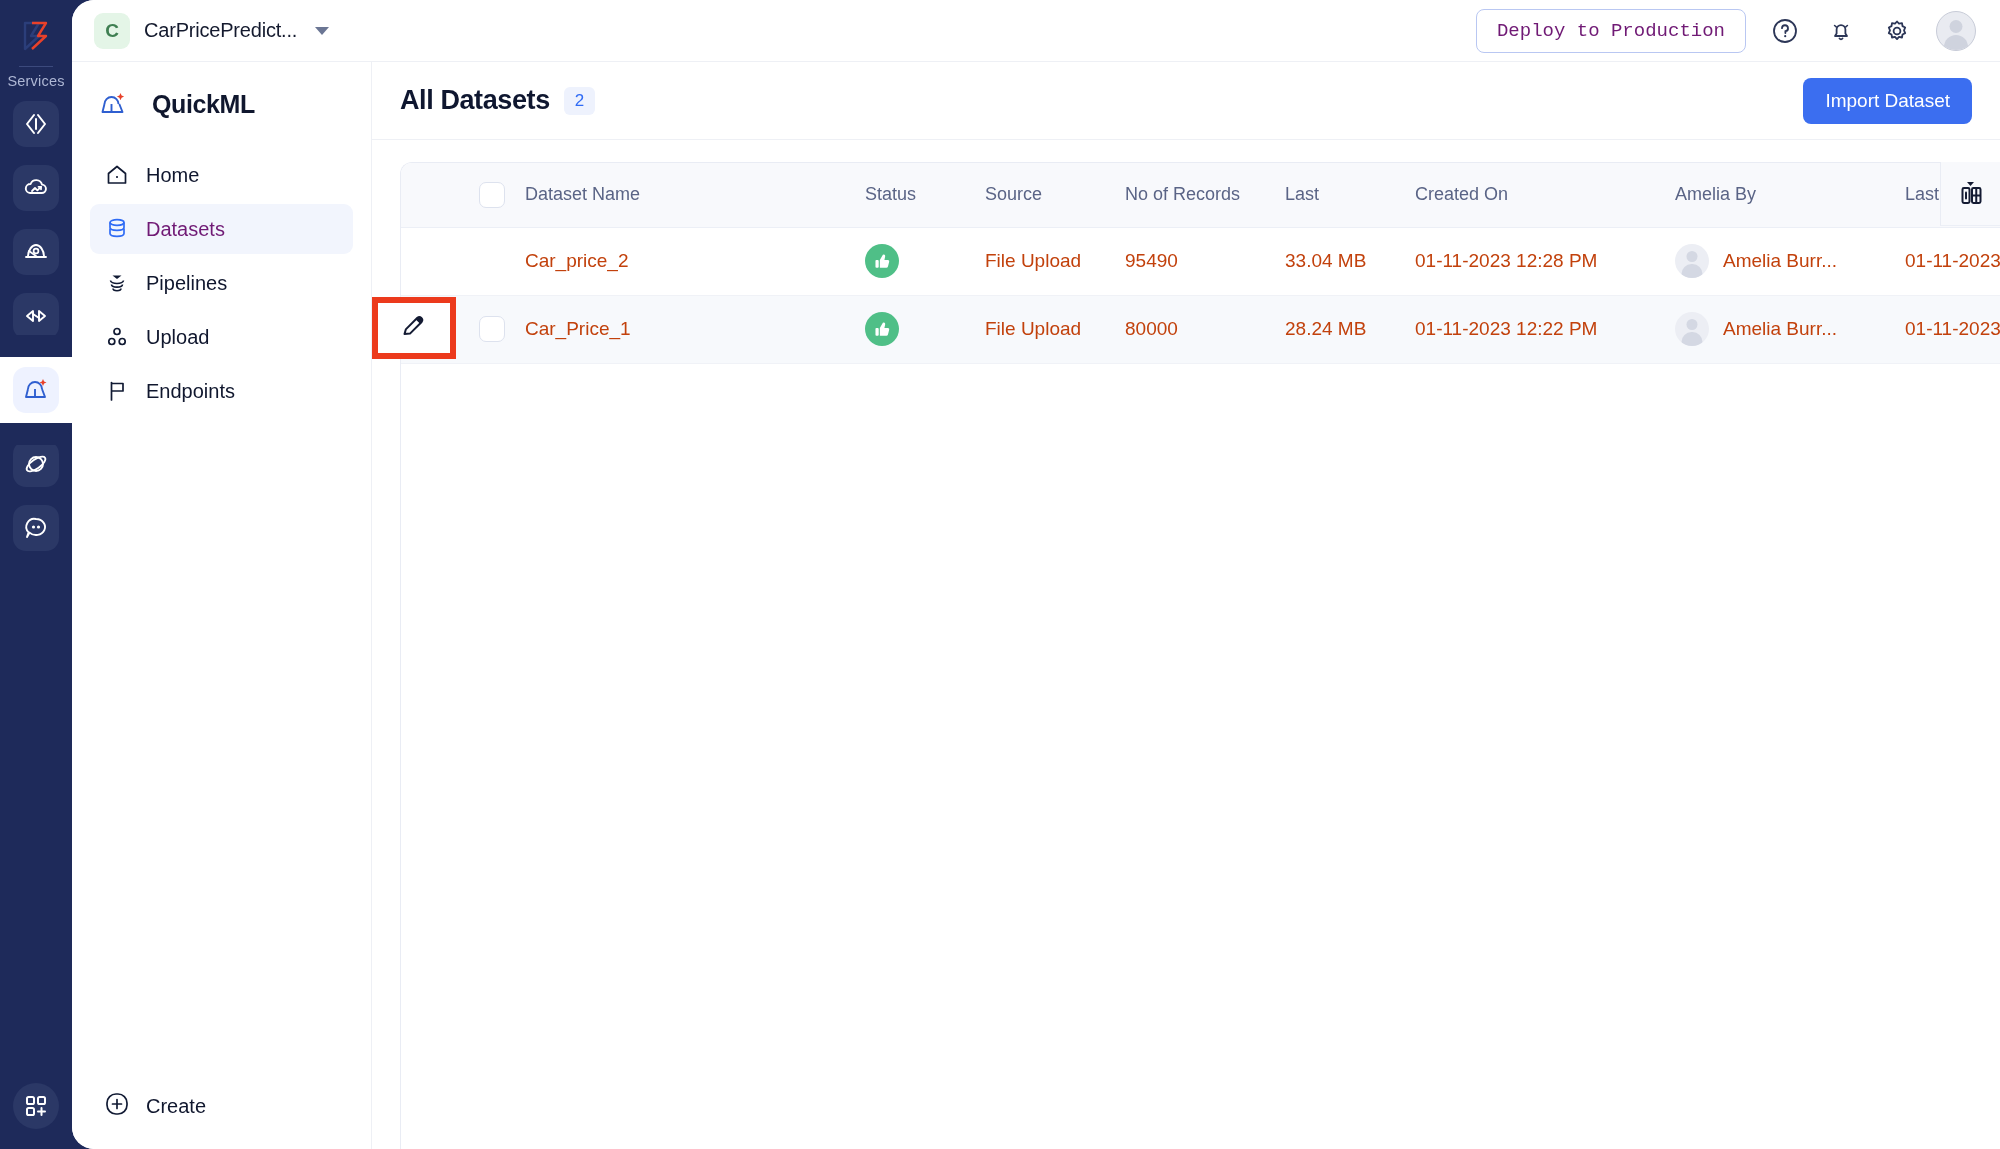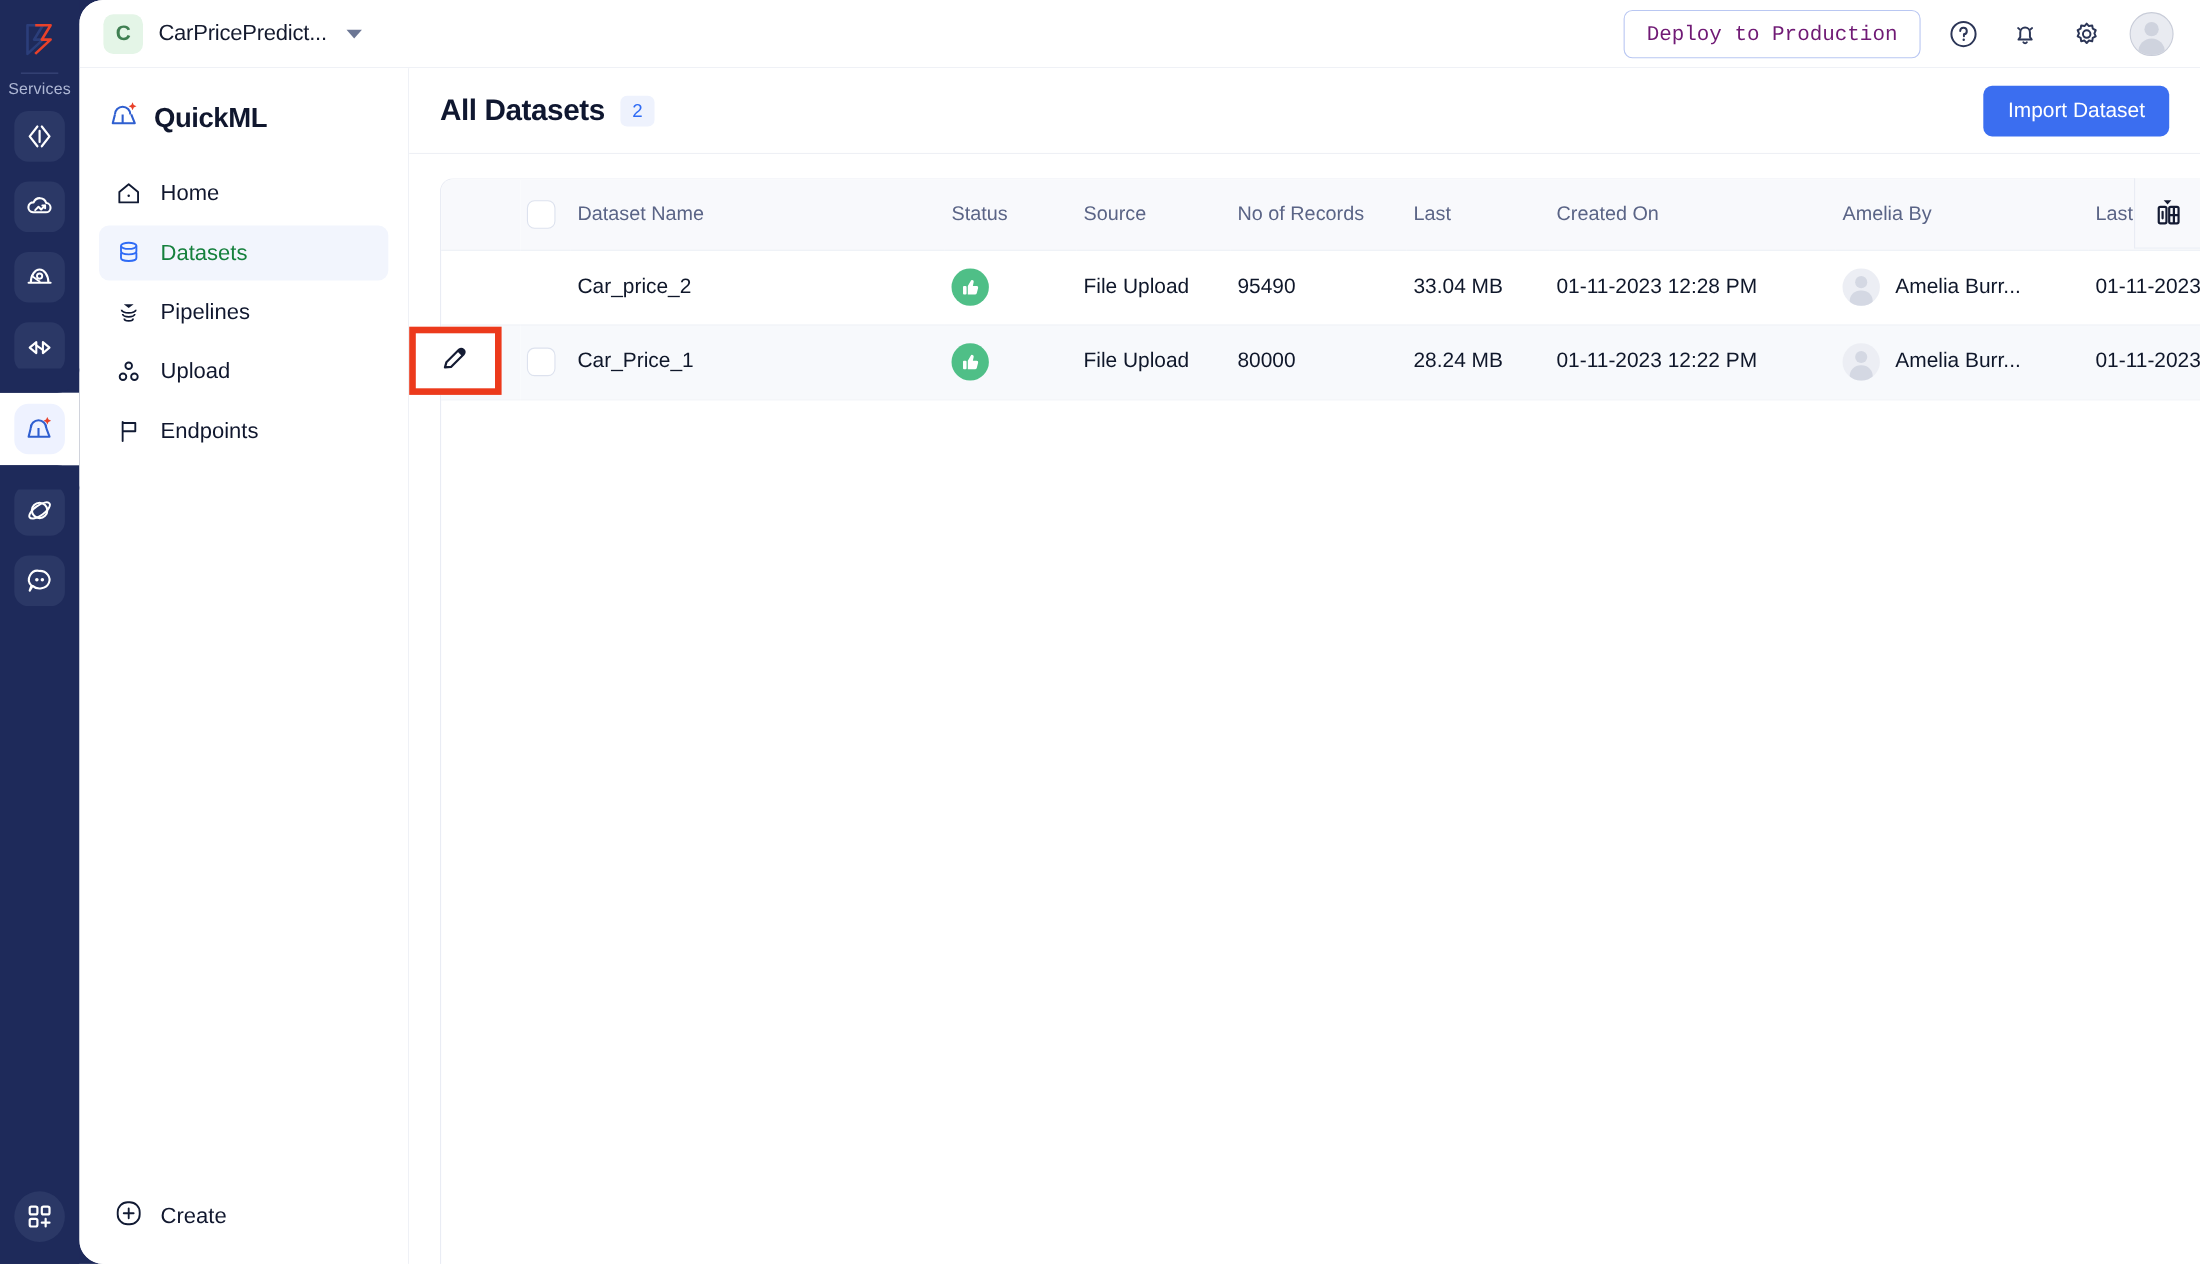--- a/index.html
+++ b/index.html
@@ -88,30 +88,30 @@
   .body { flex: 1; display: flex; min-height: 0; }
 
   
   .nav {
     width: 300px; flex: 0 0 300px;
     border-right: 1px solid #eef0f5;
     background: #fff;
     display: flex; flex-direction: column;
     padding: 22px 18px 18px 18px;
   }
-  .brand { display:flex; align-items:center; gap: 12px; padding: 6px 8px 0 8px; margin-bottom: 26px; }
+  .brand { display:flex; align-items:flex-start; gap: 24px; padding: 6px 8px 0 8px; margin-bottom: 26px; }
   .brand-text { font-size: 25px; font-weight: 700; color: #10172e; letter-spacing:-.4px; }
   .nav-list { display:flex; flex-direction: column; gap: 4px; }
   .nav-item {
     display:flex; align-items:center; gap: 16px;
     height: 50px; padding: 0 14px; border-radius: 9px;
     color: #10172e; font-size: 20px; cursor:pointer;
   }
   .nav-item .nav-ico { width: 26px; display:flex; align-items:center; justify-content:center; }
-  .nav-item.active { background: #f2f5fd; color: #15803d; }
+  .nav-item.active { background: #f2f5fd; color: #701a75; }
   .nav-create { margin-top: auto; display:flex; align-items:center; gap: 16px; padding: 0 14px; height: 50px; color:#10172e; font-size: 20px; cursor:pointer; }
 
   
   .main { flex: 1; background: #fff; min-width: 0; display:flex; flex-direction:column; }
   .main-head {
     height: 78px; flex: 0 0 78px;
     display:flex; align-items:center; padding: 0 28px 0 28px;
     border-bottom: 1px solid #eef0f5;
   }
   .page-title { font-size: 27px; font-weight: 700; color: #0f1730; letter-spacing: -.4px; }
@@ -135,21 +135,21 @@
   }
   table { border-collapse: collapse; width: 1700px; table-layout: fixed; }
   thead th {
     background: #f8f9fc; height: 64px;
     font-size: 18px; font-weight: 400; color: #5a6486;
     text-align: left; padding: 0 6px; white-space: nowrap;
     border-bottom: 1px solid #eceff6;
     margin-left: 16px;
   }
   tbody td {
-    height: 68px; font-size: 19px; color: #0f172a;
+    height: 68px; font-size: 19px; color: #c2410c;
     padding: 0 6px; white-space: nowrap; border-bottom: 1px solid #f0f2f7;
   }
   tr.row-hover td { background: #f7f9fc; }
   .c-edit  { width: 72px; }
   .c-check { width: 46px; }
   .c-name  { width: 340px; }
   .c-status{ width: 120px; }
   .c-source{ width: 140px; }
   .c-rec   { width: 160px; }
   .c-size  { width: 130px; }

